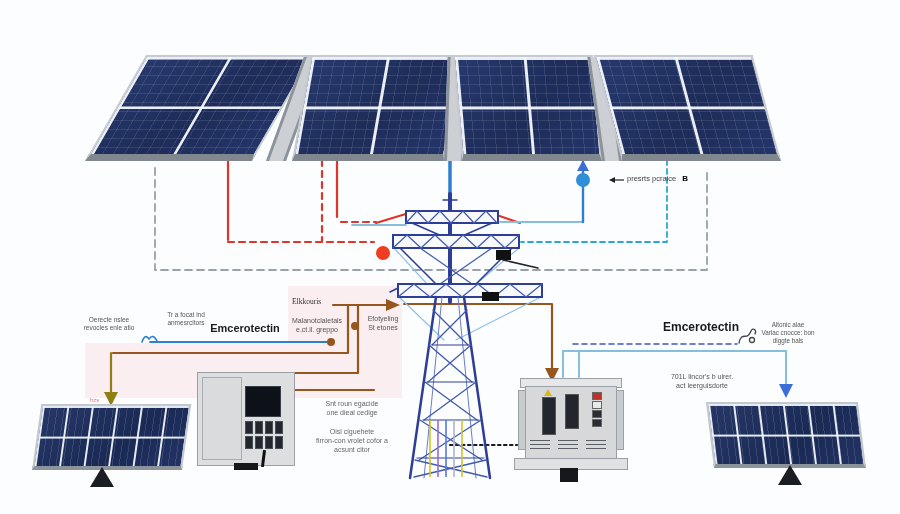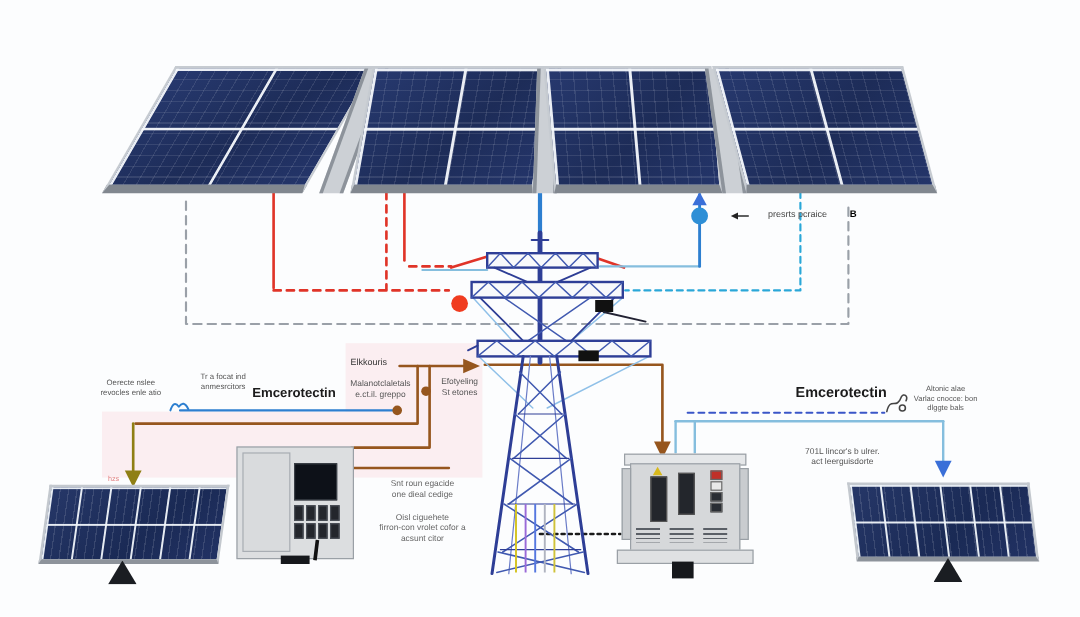--- a/index.html
+++ b/index.html
@@ -65,21 +65,21 @@
   .s-tower{stroke:var(--c-towernavy,#2e3e96);}
   .s-tower2{stroke:var(--c-towerblue,#4059b0);}
   .s-guy{stroke:#8fc0e8;stroke-width:1.2;}
   .d65{stroke-dasharray:6 5;} .d54{stroke-dasharray:5 4;} .d75{stroke-dasharray:7 5;} .dot23{stroke-dasharray:2.5 3.5;}
   .f-red{fill:var(--c-reddot,#f03c20);} .f-blue{fill:var(--c-bluedot,#2e8fd6);}
   .f-brown{fill:var(--c-brown,#96561e);} .f-olive{fill:var(--c-olive,#8f7f14);}
   .f-ablue{fill:var(--c-arrowblue,#3a6fd8);}
   .f-black{fill:#111;}
   .trussfill{fill:#f8f9fb;}
   .tiny-red{position:absolute;font-size:6px;color:#e27d7d;}
-  .marker-row{position:absolute;display:flex;align-items:center;gap:19px;font-size:7.5px;color:#444;}
+  .marker-row{position:absolute;display:flex;align-items:center;gap:6px;font-size:7.5px;color:#444;}
   .marker-row b{font-size:8px;color:#000;}
 </style>
 </head>
 <body>
 
 <div id="stage">
 
   <div class="pinkbg" style="left:288px;top:286px;width:114px;height:112px;"></div>
   <div class="pinkbg" style="left:85px;top:343px;width:204px;height:55px;"></div>
 
@@ -251,21 +251,21 @@
 
   <div class="lbl" style="left:158px;top:311px;width:56px;font-size:6.5px;">
     <span>Tr a focat ind</span>
     <span>anmesrcitors</span>
   </div>
 
   <div class="lbl bold-lbl" style="left:200px;top:321px;width:90px;font-size:11px;">
     <span>Emcerotectin</span>
   </div>
 
-  <div class="lbl lbl-left" style="left:292px;top:297px;font-size:7.5px;color:#333;">
+  <div class="lbl lbl-left" style="left:292px;top:297px;font-size:7.5px;color:#333;font-family:Liberation Serif, serif;">
     <span>Elkkouris</span>
   </div>
 
   <div class="lbl" style="left:286px;top:316px;width:62px;">
     <span>Malanotclaletals</span>
     <span>e.ct.il. greppo</span>
   </div>
 
   <div class="lbl" style="left:360px;top:314px;width:46px;">
     <span>Efotyeling</span>

